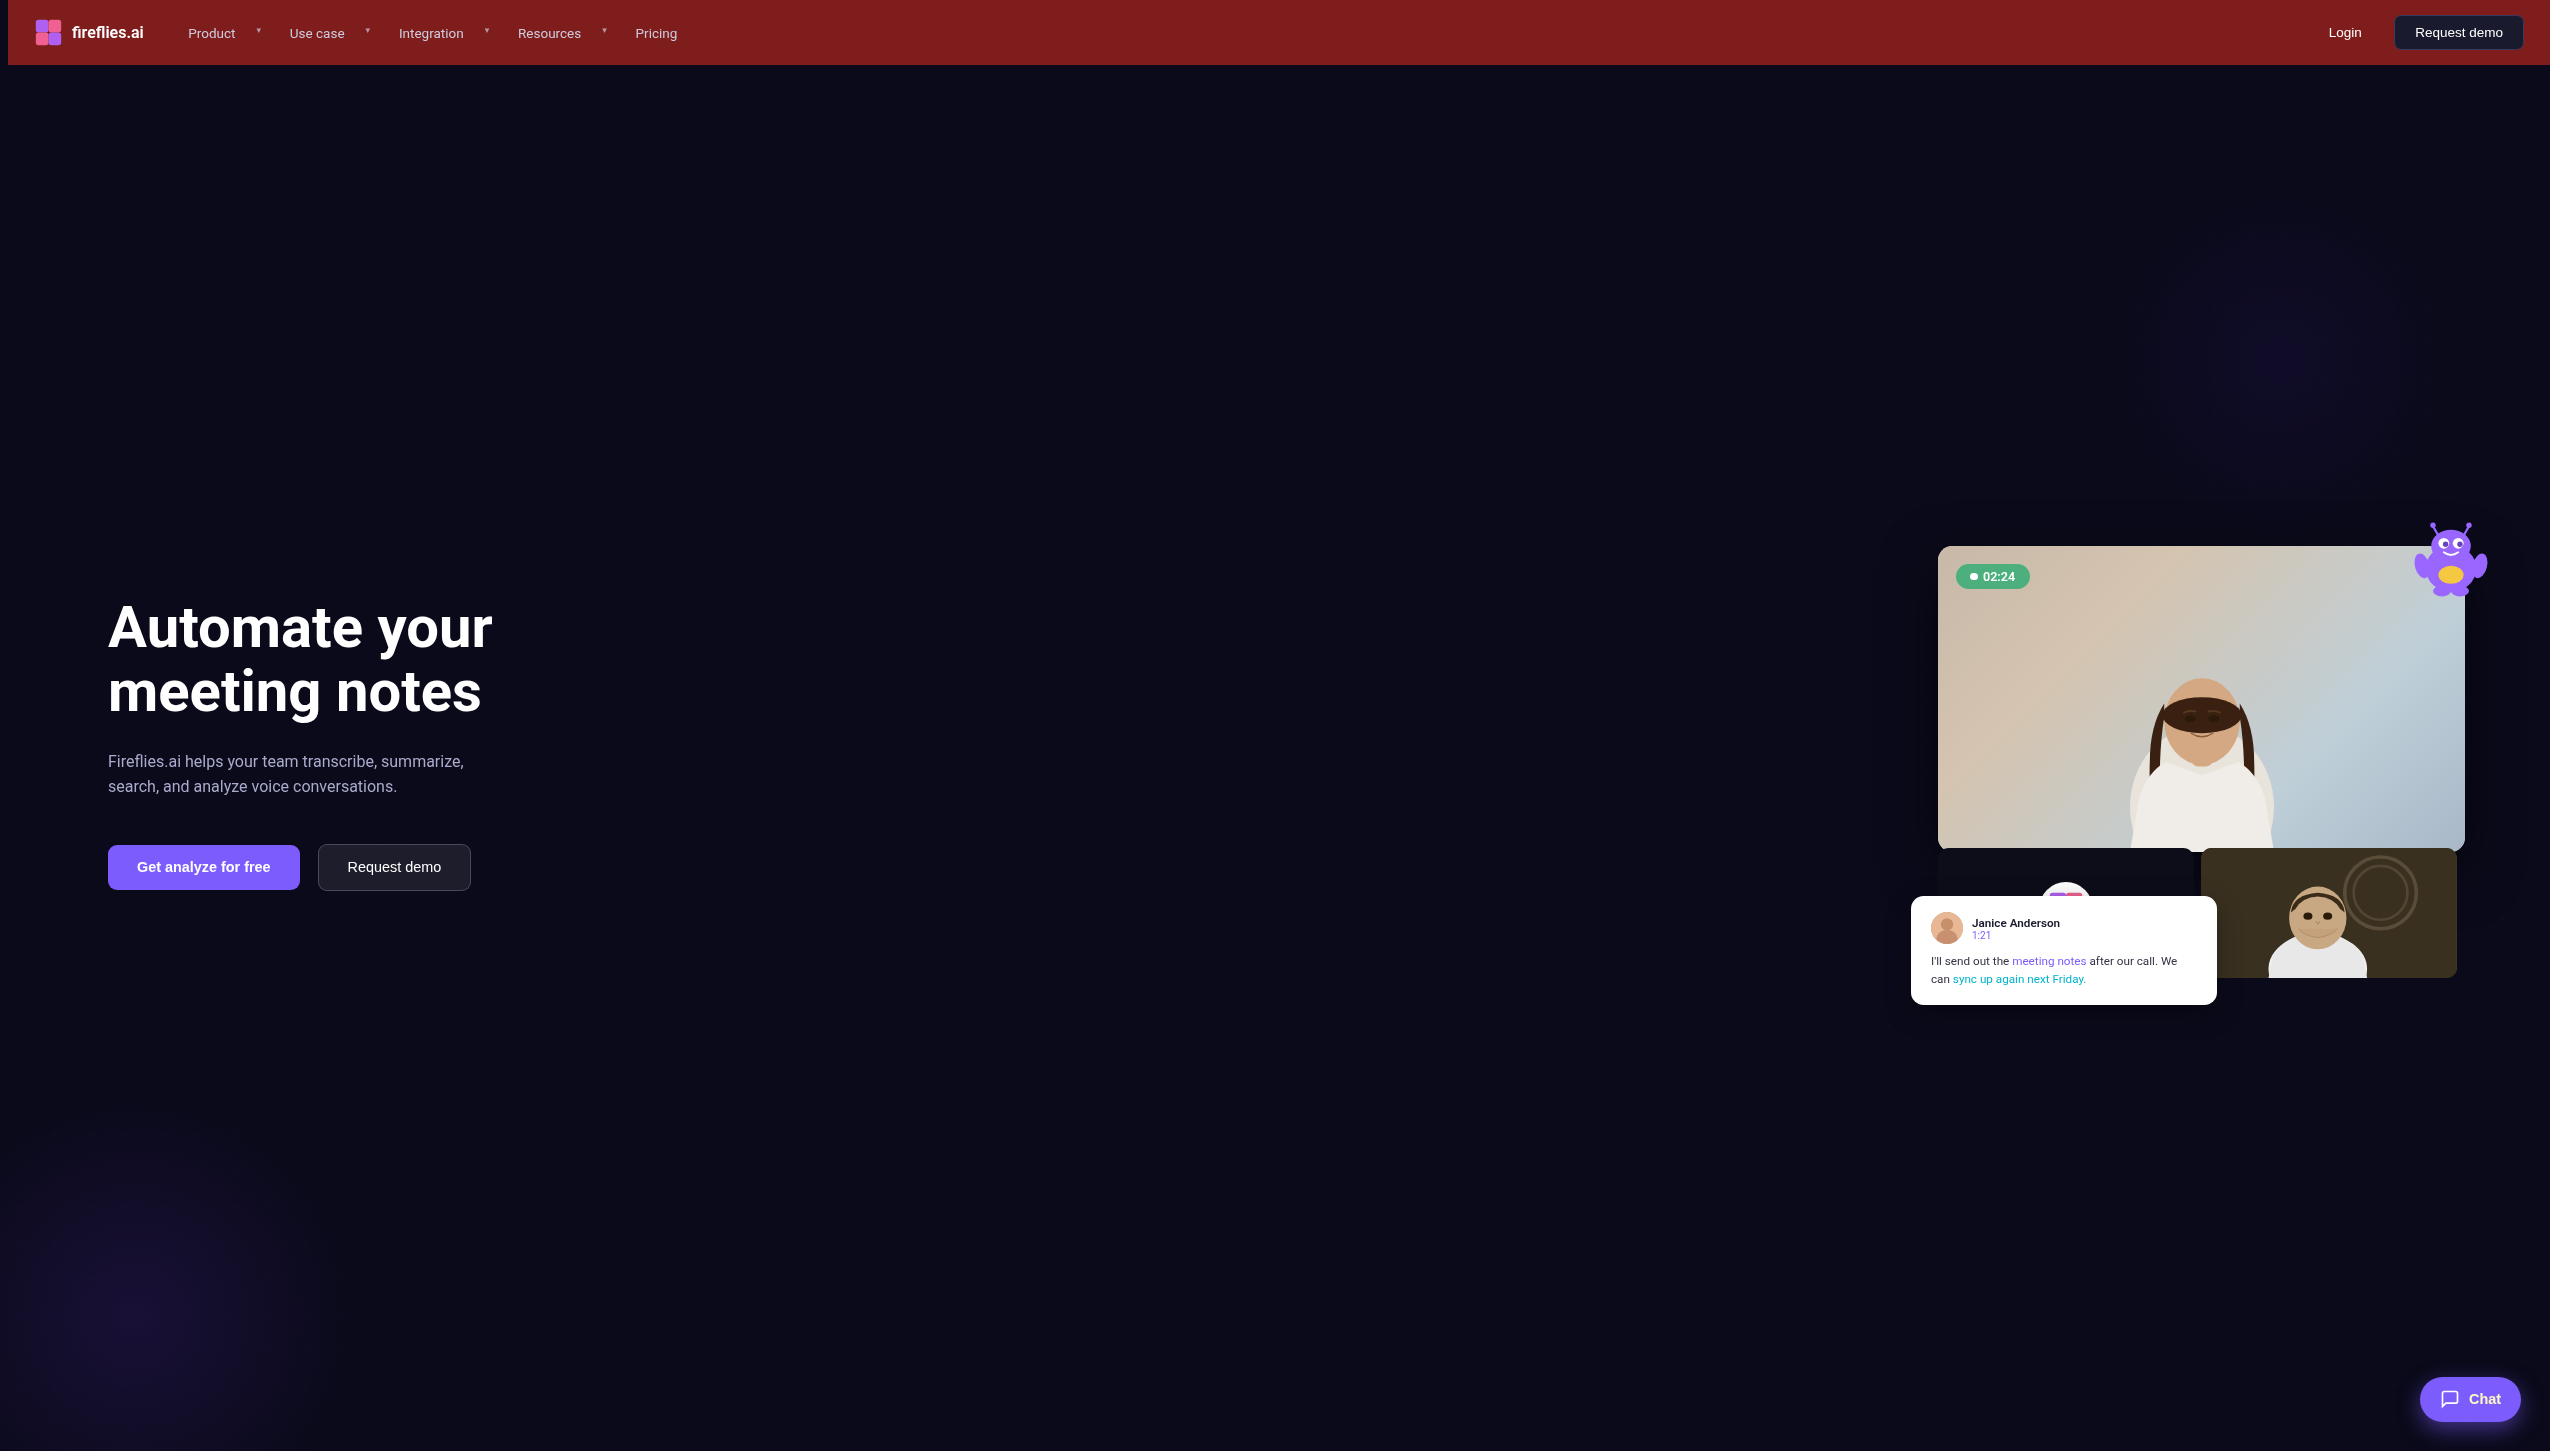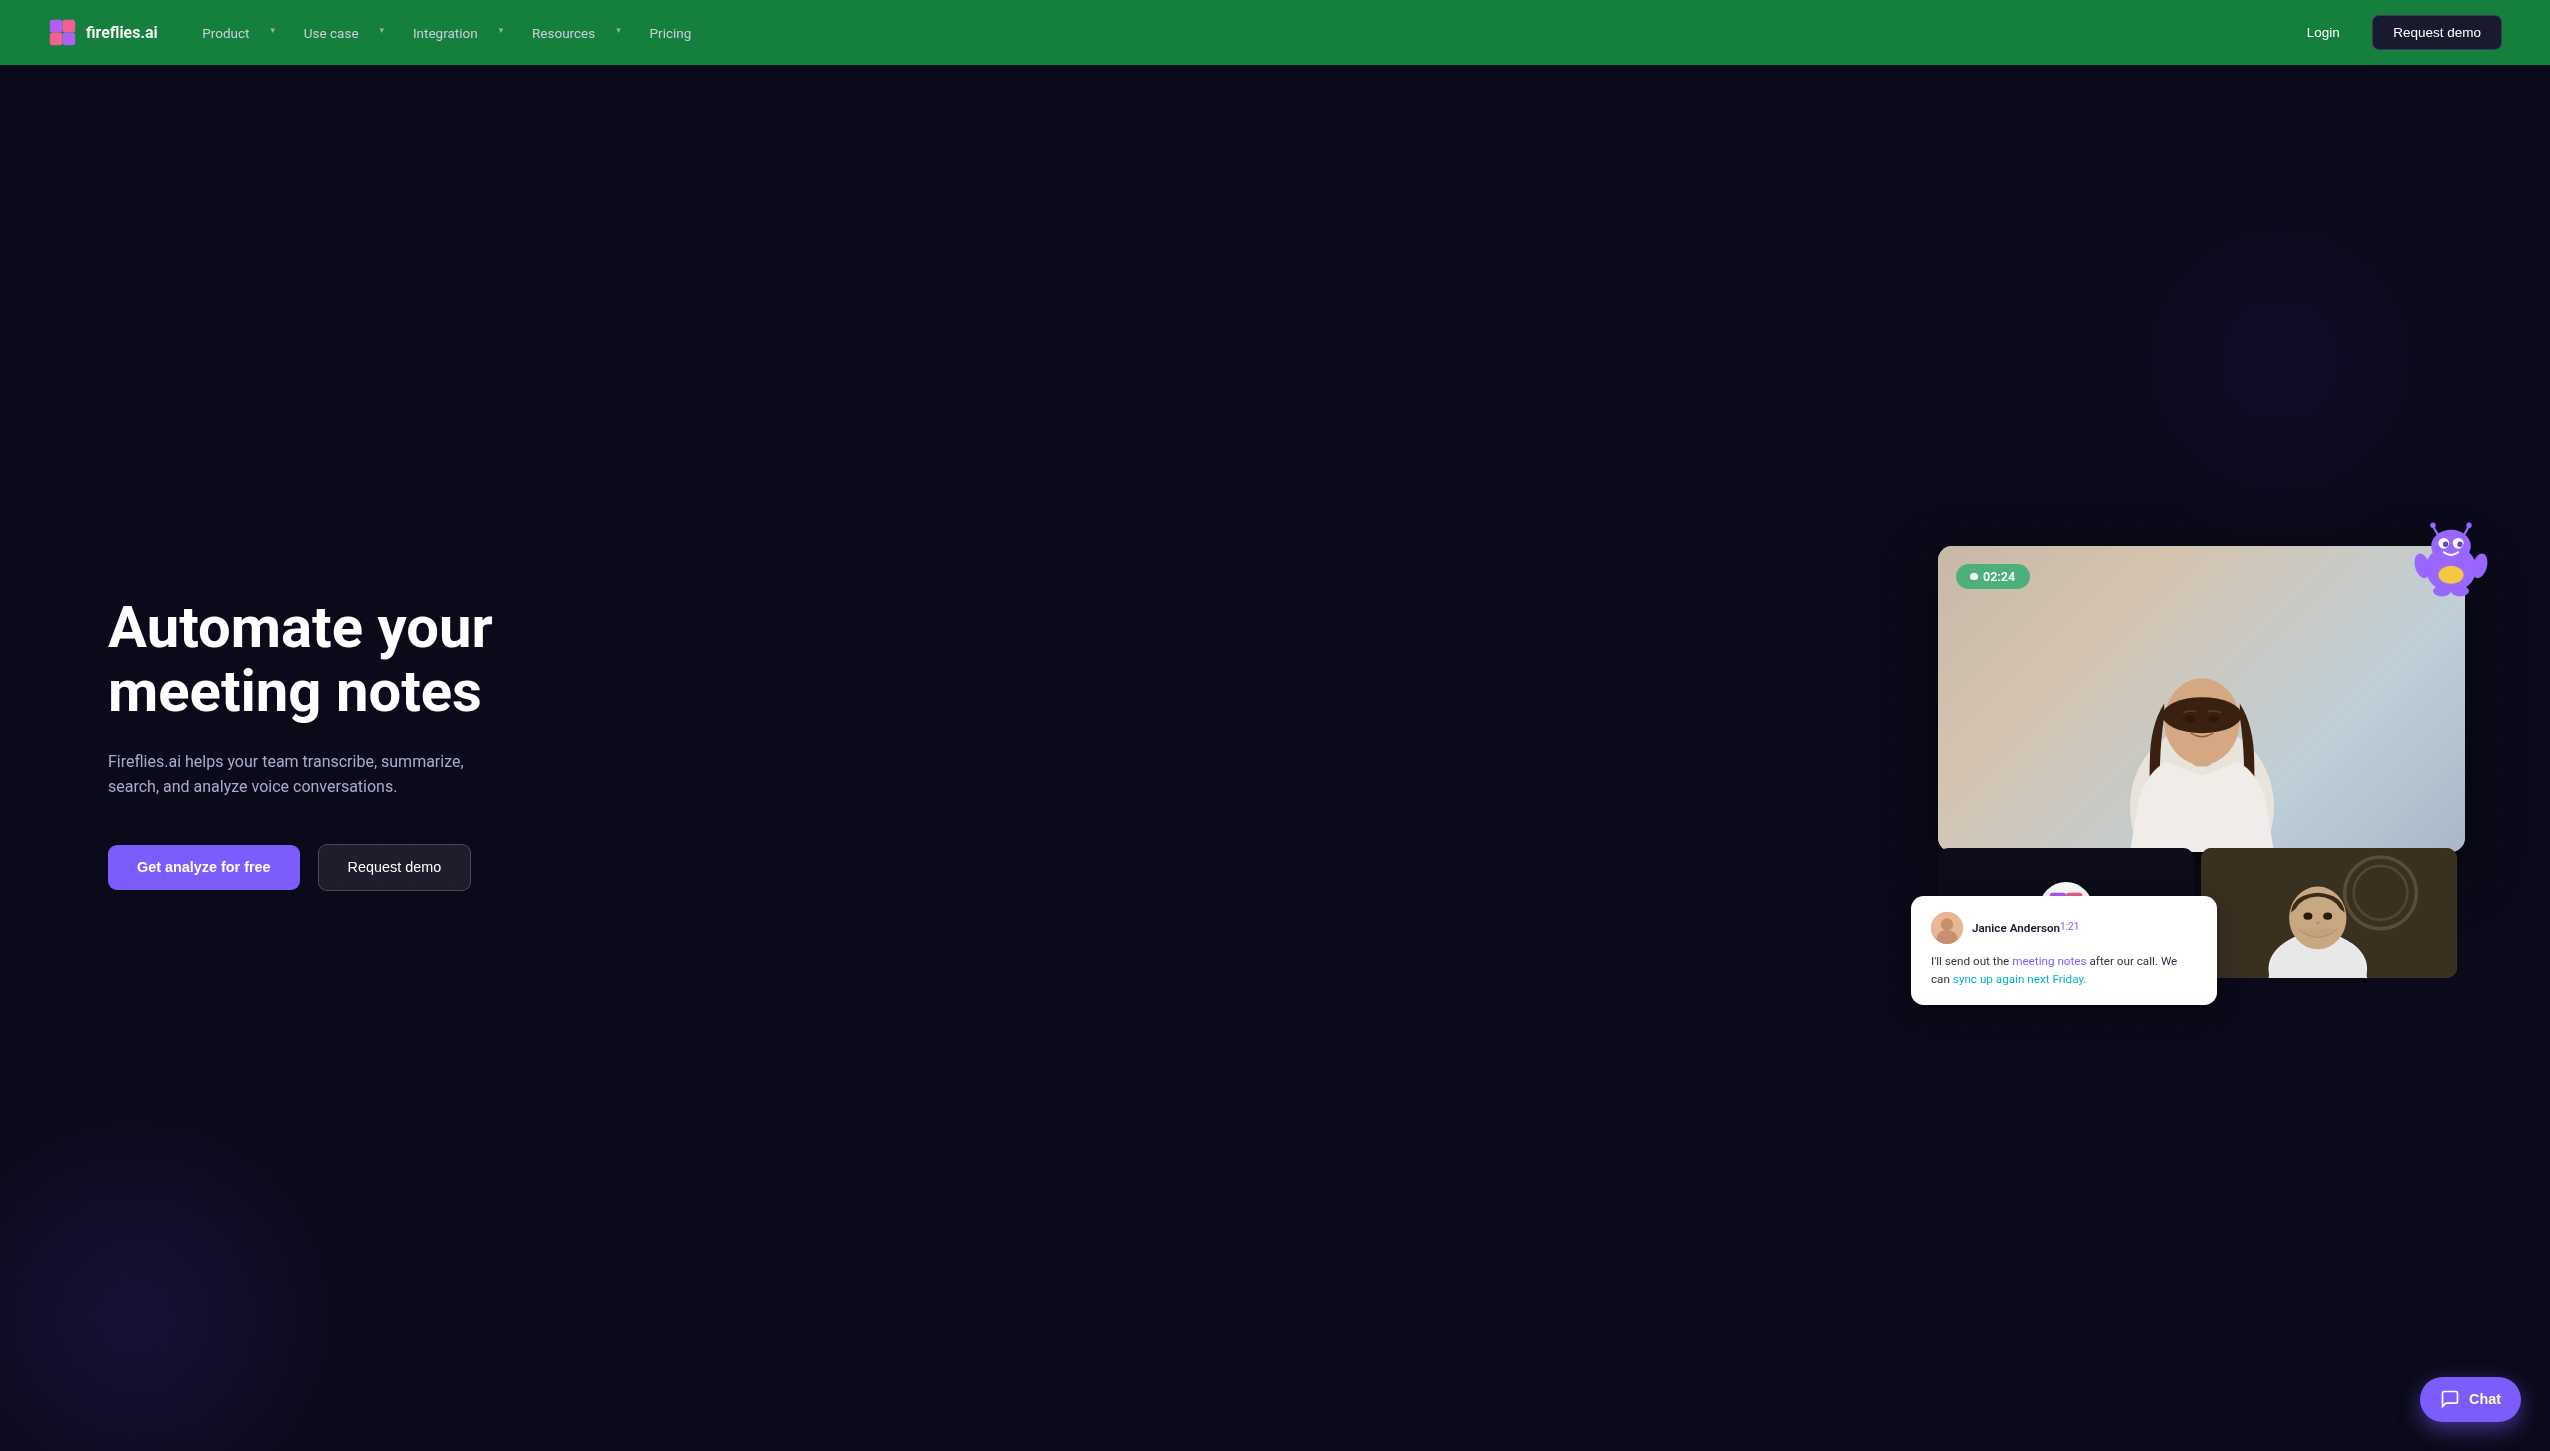--- a/index.html
+++ b/index.html
@@ -14,28 +14,28 @@
       color: #ffffff;
       min-height: 100vh;
       overflow-x: hidden;
     }
 
     
     .navbar {
       display: flex;
       align-items: center;
       justify-content: space-between;
-      padding: 0 48px;
+      padding: 0 26px;
       height: 65px;
       position: fixed;
       top: 0;
-      left: 0;
+      left: 8px;
       right: 0;
       z-index: 100;
-      background-color: #15803d;
+      background-color: #7f1d1d;
     }
 
     .navbar-left {
       display: flex;
       align-items: center;
       gap: 32px;
     }
 
     .logo {
       display: flex;
@@ -270,21 +270,21 @@
       border-radius: 50%;
       background: linear-gradient(135deg, #d4a574 0%, #c8956a 100%);
       display: flex;
       align-items: center;
       justify-content: center;
       overflow: hidden;
     }
 
     .chat-user-info {
       display: flex;
-      flex-direction: row;
+      flex-direction: column;
     }
 
     .chat-username {
       font-size: 11.7px;
       font-weight: 600;
       color: #1a1a2e;
     }
 
     .chat-time {
       font-size: 10px;

